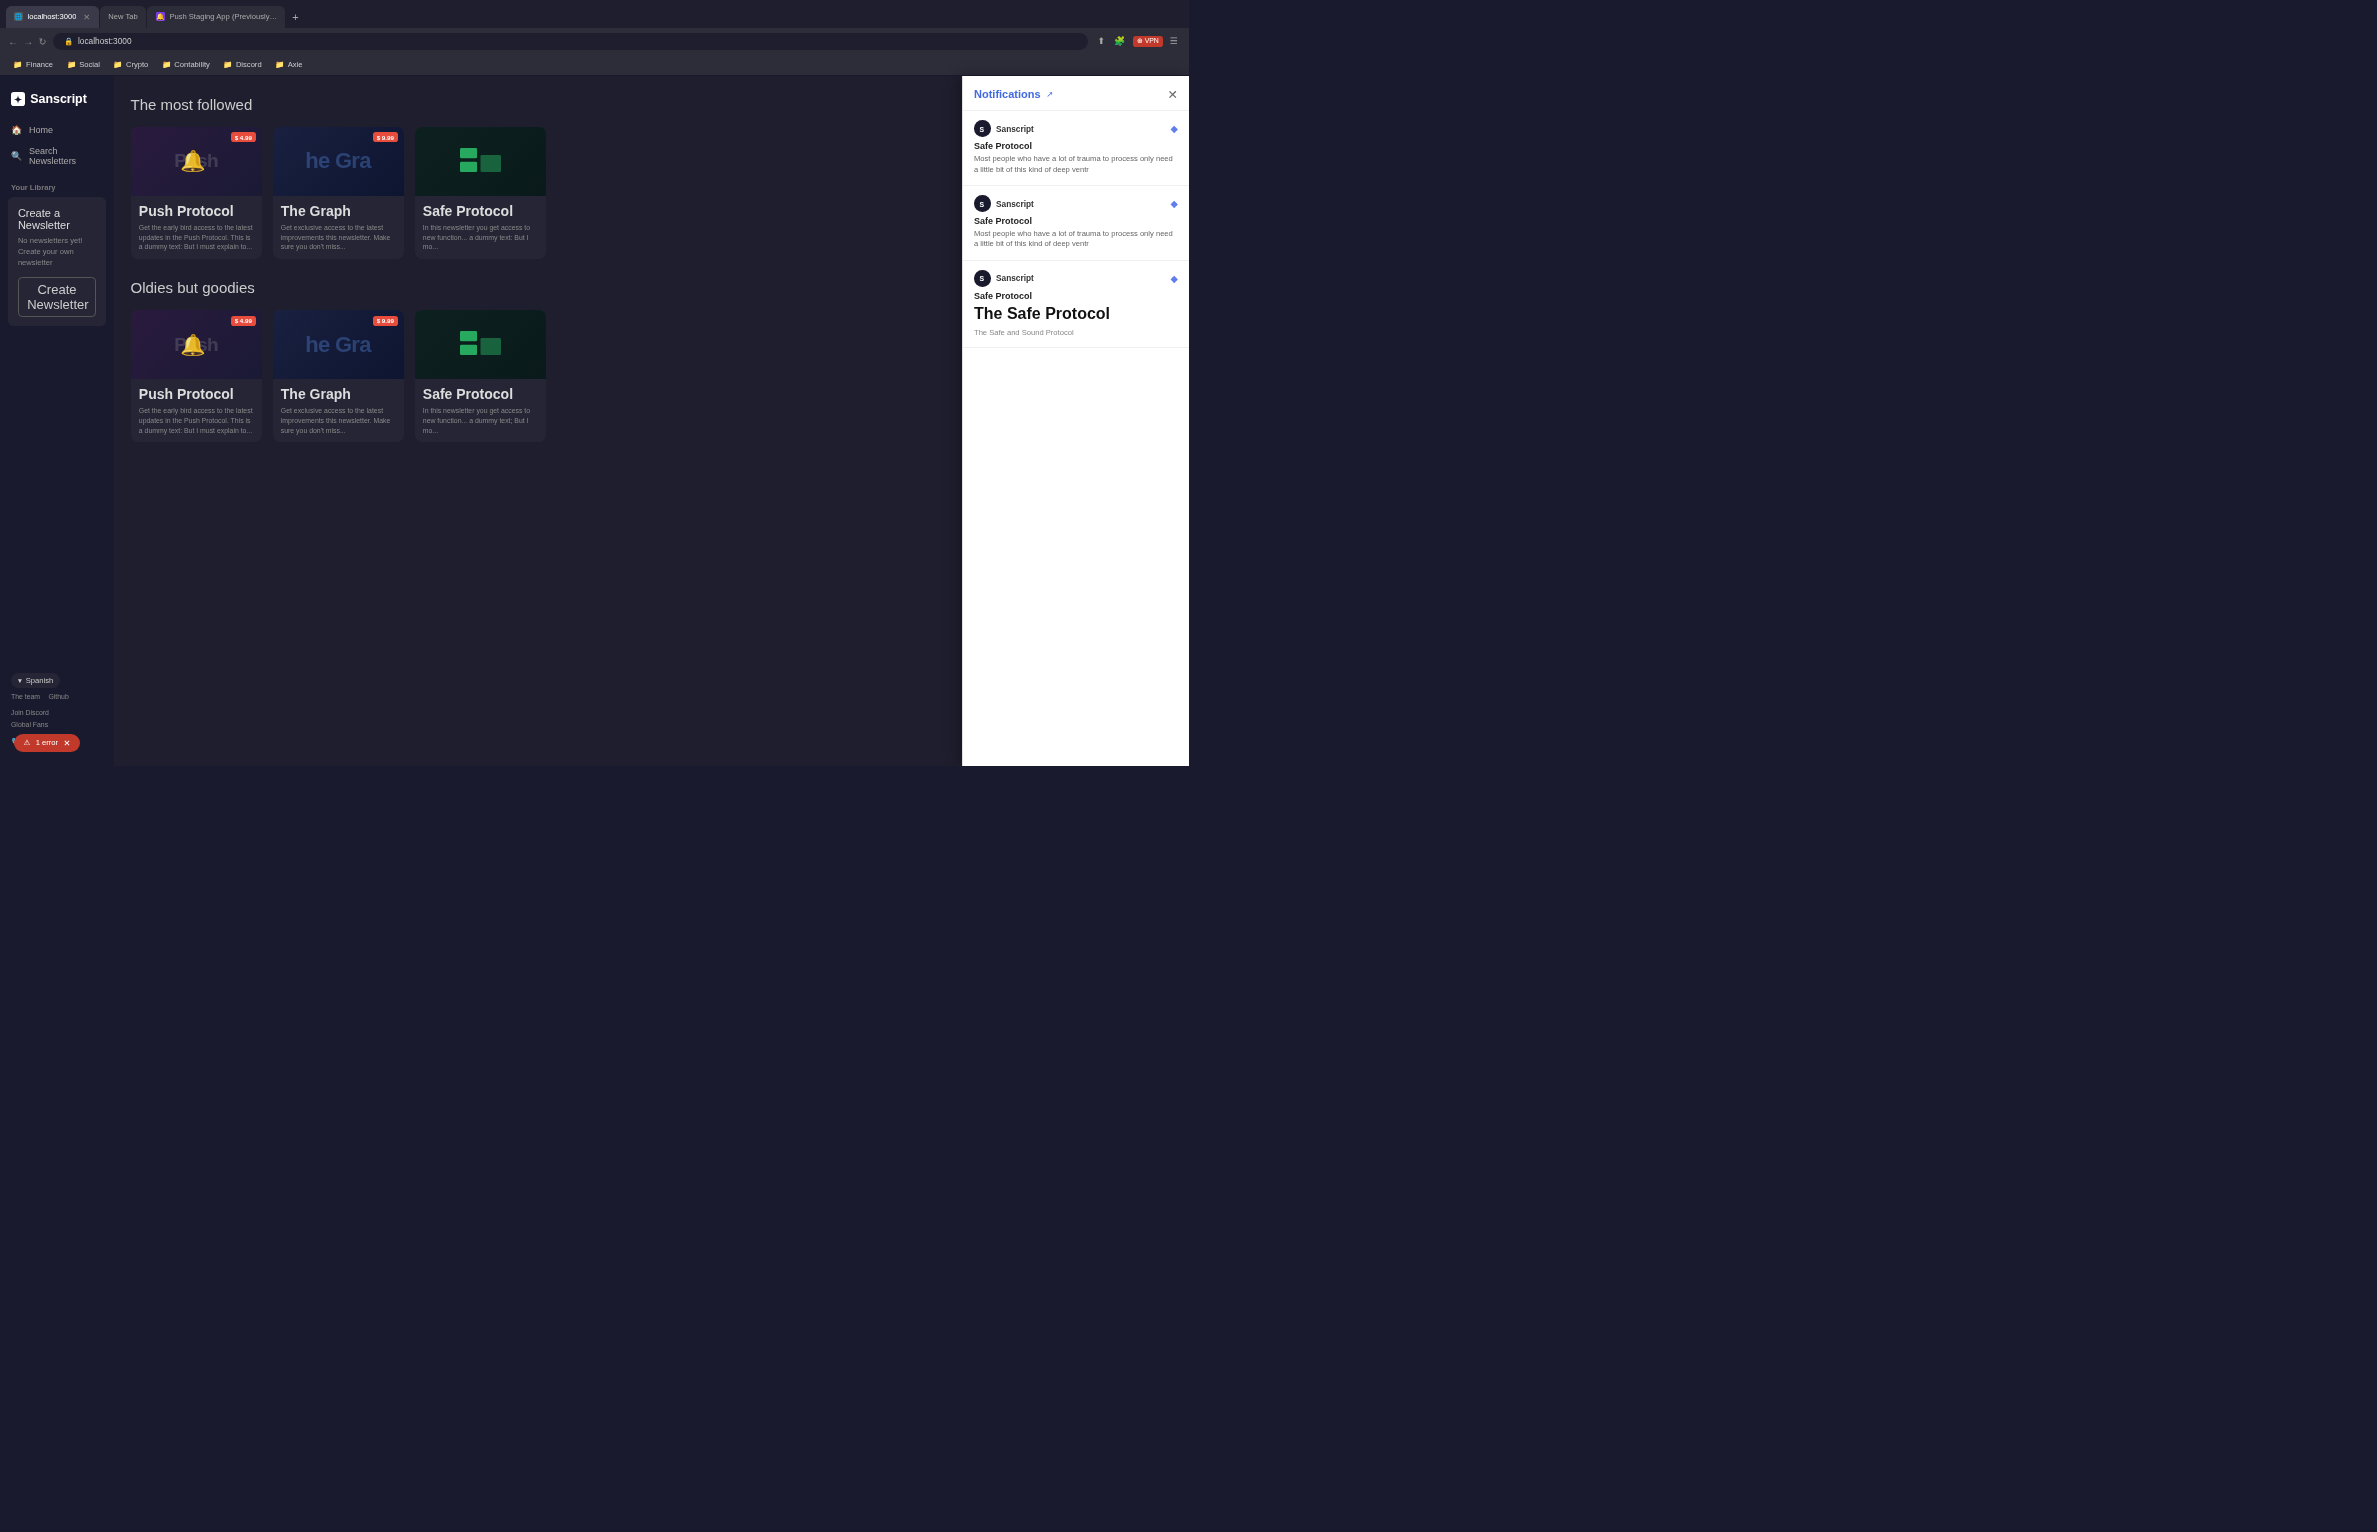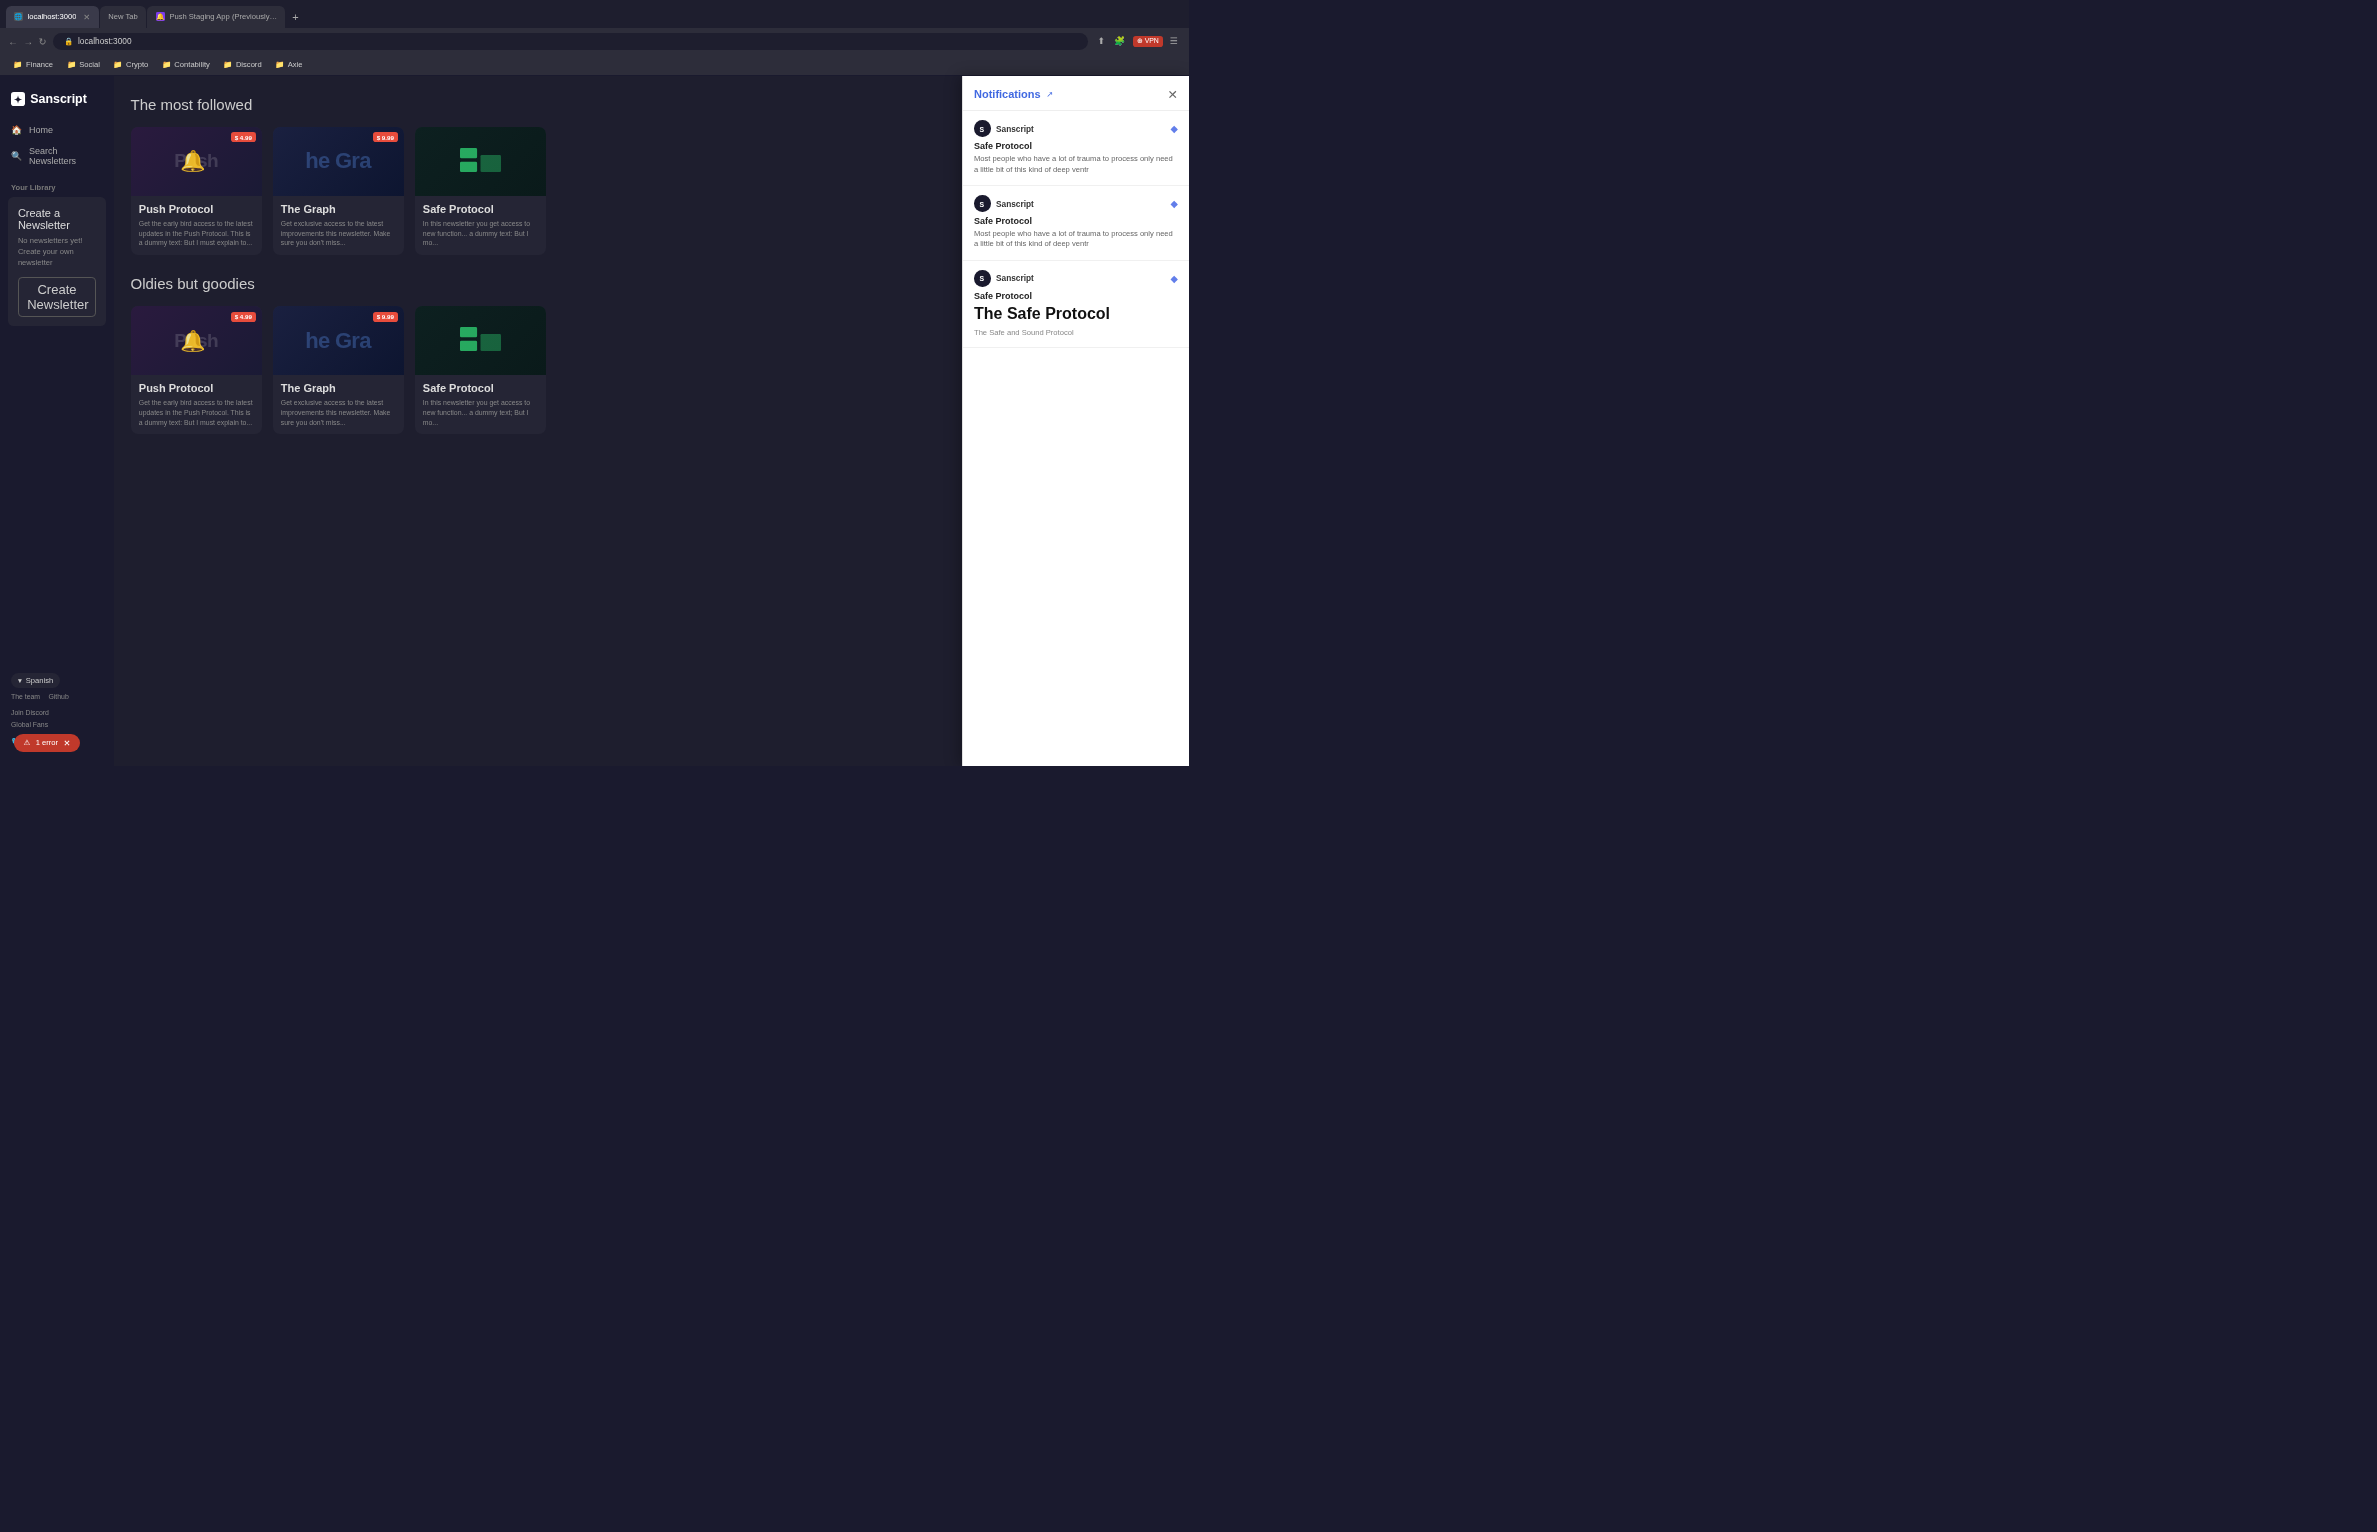--- a/index.html
+++ b/index.html
@@ -302,21 +302,21 @@
       color: white;
       font-size: 6.2px;
       padding: 1.4px 4.1px;
       border-radius: 2.8px;
       font-weight: 600;
     }
     .card-body {
       padding: 6.9px 8.3px;
     }
     .card-title {
-      font-size: 11px;
+      font-size: 14px;
       color: #ddd;
       font-weight: 600;
       margin-bottom: 4.1px;
     }
     .card-desc {
       font-size: 6.9px;
       color: #888;
       line-height: 1.4;
     }
 

